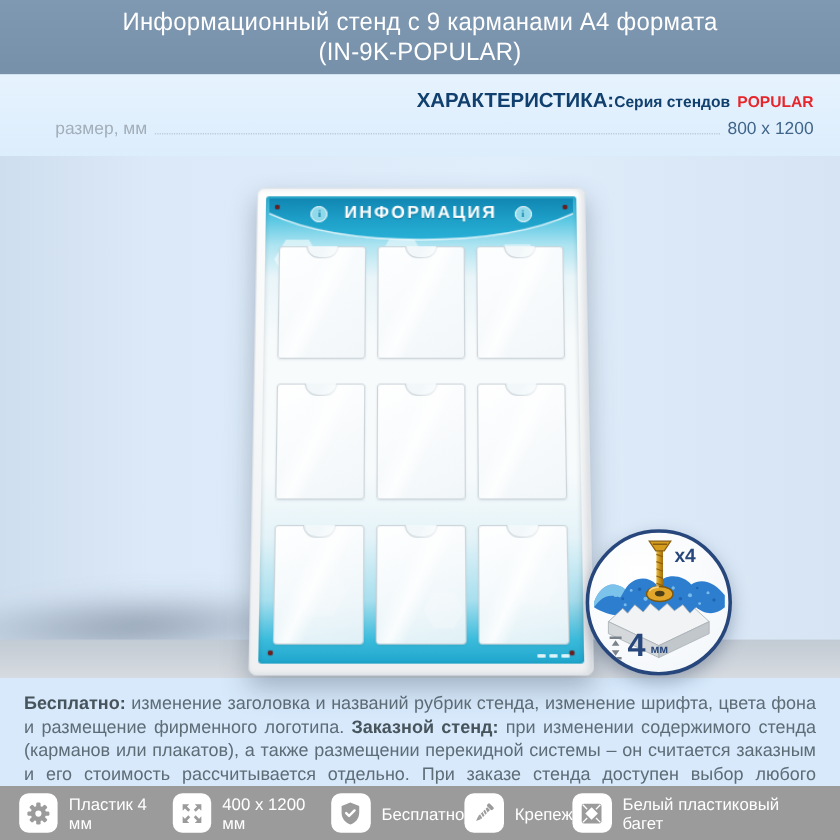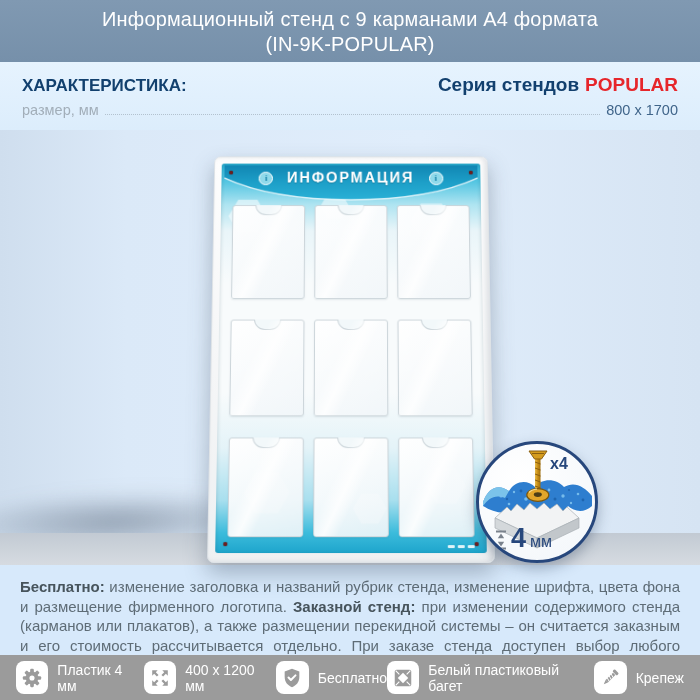--- a/index.html
+++ b/index.html
@@ -9,26 +9,26 @@
   
   .top-header{position:absolute;left:0;top:0;width:700px;height:62px;
     background:linear-gradient(180deg,#8099b2,#7690aa);
     display:flex;flex-direction:column;align-items:center;justify-content:center;text-align:center;}
   .top-header .t1,.top-header .t2{color:#fff;font-size:21px;line-height:25px;
     font-weight:500;letter-spacing:.2px;transform:scaleX(.95);}
 
   
   .char-section{position:absolute;left:0;top:62px;width:700px;height:68px;
     background:linear-gradient(180deg,#e6f3fe,#dcedfc);}
-  .char-row1{display:flex;justify-content:space-between;align-items:baseline;
+  .char-row1{display:flex;justify-content:flex-end;align-items:baseline;
     padding:12px 22px 0 22px;}
   .char-heading{color:#12406e;font-size:17px;font-weight:bold;}
-  .series{color:#12406e;font-size:19px;font-weight:bold;}
+  .series{color:#12406e;font-size:13px;font-weight:bold;}
   .series .pop{color:#e6262b;margin-left:6px;}
-  .char-row2{display:flex;gap:34px;padding:6px 22px 0 22px;font-size:14.5px;}
+  .char-row2{display:flex;gap:34px;padding:6px 22px 0 22px;font-size:14.5px;margin-left:24px;}
   .char-pair{flex:1;display:flex;align-items:baseline;}
   .char-label{color:#a2aeb9;}
   .char-dots{flex:1;border-bottom:1.6px dotted #b3c2cf;margin:0 6px 3px 6px;height:1px;}
   .char-value{color:#40658a;white-space:nowrap;}
 
   
   .photo{position:absolute;left:0;top:130px;width:700px;height:435px;
     background:linear-gradient(90deg,#cfdeee 0%,#dbe9f8 18%,#e0edfb 60%,#d6e4f3 100%);}
   .floor{position:absolute;left:0;bottom:0;width:700px;height:32px;
     background:linear-gradient(180deg,#c2cad3,#d6dbe1);}
@@ -69,28 +69,28 @@
   .notch{position:absolute;top:-1px;left:50%;transform:translateX(-50%);
     width:26px;height:10px;background:#f2f8fa;border:1px solid #ccd5da;border-top:none;
     border-radius:0 0 13px 13px;}
 
   .screw-dot{position:absolute;width:4px;height:4px;border-radius:50%;
     background:#6e1f1f;box-shadow:0 0 1px #3a0f0f;z-index:4;}
   .watermark{position:absolute;right:12px;bottom:5px;display:flex;gap:3px;z-index:4;}
   .watermark i{display:block;width:7px;height:3px;background:rgba(255,255,255,.85);border-radius:1px;}
 
   
-  .inset{position:absolute;left:476px;top:311px;width:116px;height:116px;border-radius:50%;
+  .inset{position:absolute;left:488px;top:311px;width:116px;height:116px;border-radius:50%;
     background:radial-gradient(circle at 35% 30%,#ffffff,#f2f6fa);
     border:3px solid #27477c;box-shadow:0 6px 14px rgba(40,60,90,.35);z-index:5;overflow:hidden;text-align:center;}
   .inset svg.scene{position:absolute;inset:0;}
   .x4{position:absolute;left:71px;top:11px;color:#27477c;font-size:16px;font-weight:bold;}
   .thick{position:absolute;left:16px;bottom:10px;display:flex;align-items:flex-end;gap:4px;}
   .thick .v{color:#27477c;font-size:27px;font-weight:bold;line-height:24px;}
-  .thick .u{color:#27477c;font-size:16px;font-weight:normal;line-height:17px;}
+  .thick .u{color:#27477c;font-size:10px;font-weight:bold;line-height:17px;}
 
   
   .desc{position:absolute;left:0;top:565px;width:700px;height:90px;background:#d7e9fb;}
   .desc p{margin:12px 20px 0 20px;font-size:15px;line-height:19.5px;color:#5e6c76;
     text-align:justify;}
   .desc b{color:#47545c;}
 
   
   .footer{position:absolute;left:0;top:655px;width:700px;height:45px;background:#9b9b9b;
     display:flex;align-items:center;justify-content:space-between;padding:0 16px;box-sizing:border-box;}
@@ -113,21 +113,21 @@
     <div class="char-row1">
       <div class="char-heading">ХАРАКТЕРИСТИКА:</div>
       <div class="series">
         <span>Серия стендов</span><span class="pop">POPULAR</span>
       </div>
     </div>
     <div class="char-row2">
       <div class="char-pair">
         <span class="char-label">размер, мм</span>
         <span class="char-dots"></span>
-        <span class="char-value">800 х 1700</span>
+        <span class="char-value">800 х 1200</span>
       </div>
     </div>
   </div>
 
   <div class="photo">
     <div class="stand-shadow"></div>
     <div class="floor"></div>
 
     <div class="stand">
       <div class="frame"></div>
@@ -309,45 +309,45 @@
           <path d="M12,2 L20,5 V11 C20,16.5 16.6,20.4 12,22 C7.4,20.4 4,16.5 4,11 V5 Z" fill="#9b9b9b"></path>
           <path d="M8.2,11.5 l2.6,2.6 5,-5" stroke="#fff" stroke-width="2.2" fill="none" stroke-linecap="round" stroke-linejoin="round"></path>
         </svg>
       </span>
       <span class="flabel">Бесплатно</span>
     </div>
 
     <div class="fitem">
       <span class="fbox">
         <svg width="22" height="22" viewBox="0 0 24 24">
+          <g transform="rotate(45 12 12)" fill="#9b9b9b">
+            <rect x="8.6" y="1.6" width="6.8" height="3.4" rx="1.2"></rect>
+            <rect x="10.2" y="5.6" width="3.6" height="11.4"></rect>
+            <path d="M10.2,17 h3.6 l-1.8,4.6 z"></path>
+          </g>
+          <g transform="rotate(45 12 12)" stroke="#fff" stroke-width="1">
+            <line x1="9.8" y1="8" x2="14.2" y2="9.3"></line>
+            <line x1="9.8" y1="11" x2="14.2" y2="12.3"></line>
+            <line x1="9.8" y1="14" x2="14.2" y2="15.3"></line>
+          </g>
+        </svg>
+      </span>
+      <span class="flabel">Крепеж</span>
+    </div>
+
+    <div class="fitem">
+      <span class="fbox">
+        <svg width="22" height="22" viewBox="0 0 24 24">
           <rect x="3" y="3" width="18" height="18" rx="2" fill="#9b9b9b"></rect>
           <path d="M12,6.3 L17.7,12 L12,17.7 L6.3,12 Z" fill="#fff"></path>
           <g stroke="#fff" stroke-width="1.2">
             <line x1="4" y1="4" x2="8" y2="8"></line>
               <line x1="20" y1="4" x2="16" y2="8"></line>
             <line x1="4" y1="20" x2="8" y2="16"></line>
               <line x1="20" y1="20" x2="16" y2="16"></line>
           </g>
         </svg>
       </span>
       <span class="flabel">Белый пластиковый багет</span>
     </div>
 
-    <div class="fitem">
-      <span class="fbox">
-        <svg width="22" height="22" viewBox="0 0 24 24">
-          <g transform="rotate(45 12 12)" fill="#9b9b9b">
-            <rect x="8.6" y="1.6" width="6.8" height="3.4" rx="1.2"></rect>
-            <rect x="10.2" y="5.6" width="3.6" height="11.4"></rect>
-            <path d="M10.2,17 h3.6 l-1.8,4.6 z"></path>
-          </g>
-          <g transform="rotate(45 12 12)" stroke="#fff" stroke-width="1">
-            <line x1="9.8" y1="8" x2="14.2" y2="9.3"></line>
-            <line x1="9.8" y1="11" x2="14.2" y2="12.3"></line>
-            <line x1="9.8" y1="14" x2="14.2" y2="15.3"></line>
-          </g>
-        </svg>
-      </span>
-      <span class="flabel">Крепеж</span>
-    </div>
-
   </div>
 </div>
 
 </body></html>

